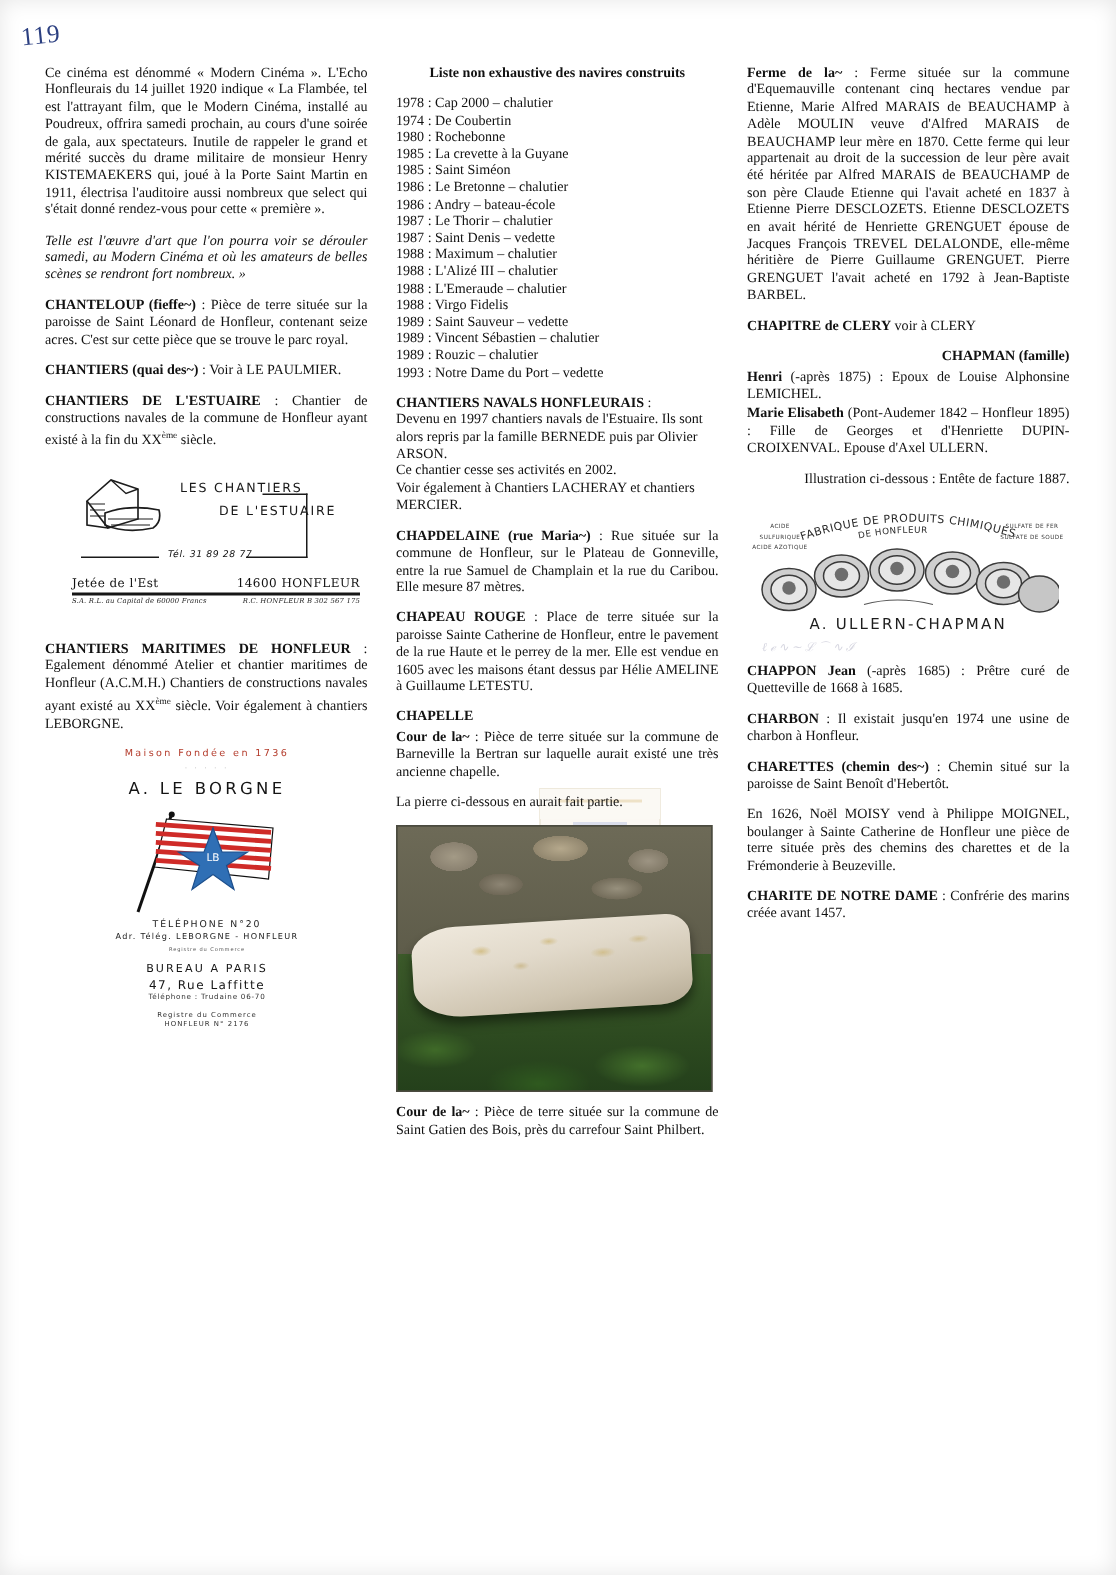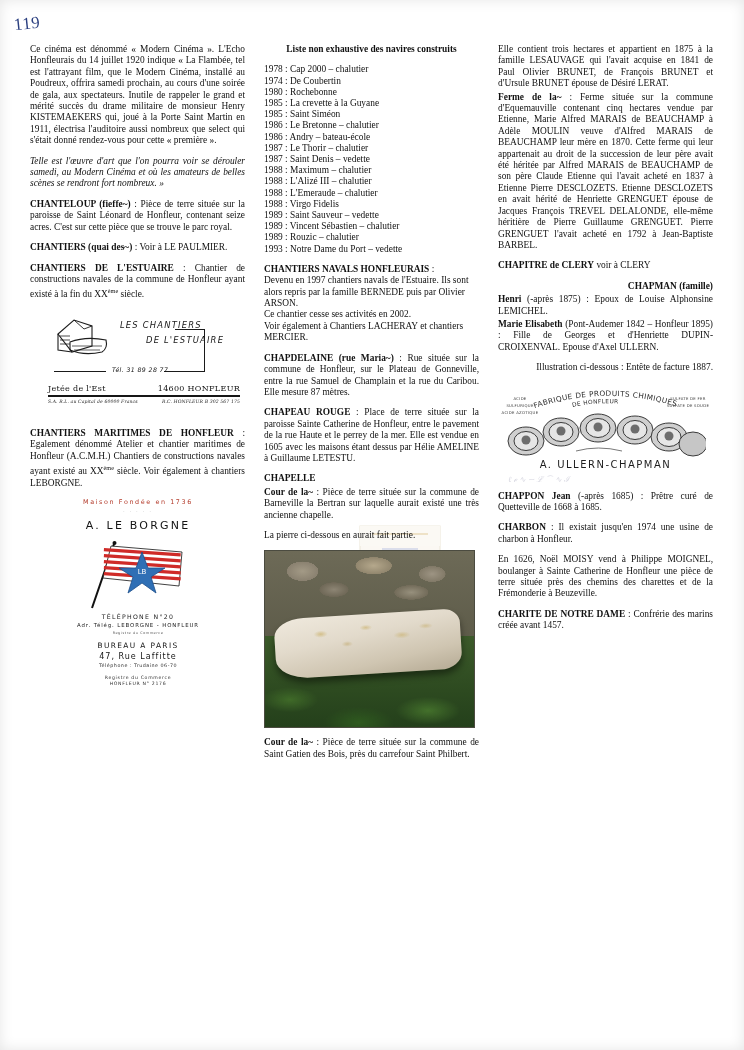--- a/index.html
+++ b/index.html
@@ -91,21 +91,20 @@
   }
   .lh1 .sketch {
     position: absolute;
     left: 12px; top: 6px;
     width: 64px; height: 44px;
   }
   .lh1 .script {
     position: absolute;
     font-family: "DejaVu Sans", sans-serif;
     font-size: 8.4px;
-    font-style: italic;
     letter-spacing: 1.2px;
     color: #181818;
     white-space: nowrap;
   }
   .lh1 .s1 { left: 80px; top: 10px; }
   .lh1 .s2 { left: 106px; top: 25px; }
   .lh1 .tel {
     position: absolute;
     left: 72px; top: 56px;
     font-size: 6.2px;
@@ -398,21 +397,20 @@
         <div class="ground"></div>
         <div class="stone"></div>
       </div>
 
       <p><span class="b">Cour de la~</span><span> : Pièce de terre située sur la commune de Saint Gatien des Bois, près du carrefour Saint Philbert.</span></p>
 
     </div>
 
     <div class="col">
 
-      <p class="tight">Elle contient trois hectares et appartient en 1875 à la famille LESAUVAGE qui l'avait acquise en 1841 de Paul Olivier BRUNET, de François BRUNET et d'Ursule BRUNET épouse de Désiré LERAT.</p>
 
       <p><span class="b">Ferme de la~</span><span> : Ferme située sur la commune d'Equemauville contenant cinq hectares vendue par Etienne, Marie Alfred MARAIS de BEAUCHAMP à Adèle MOULIN veuve d'Alfred MARAIS de BEAUCHAMP leur mère en 1870. Cette ferme qui leur appartenait au droit de la succession de leur père avait été héritée par Alfred MARAIS de BEAUCHAMP de son père Claude Etienne qui l'avait acheté en 1837 à Etienne Pierre DESCLOZETS. Etienne DESCLOZETS en avait hérité de Henriette GRENGUET épouse de Jacques François TREVEL DELALONDE, elle-même héritière de Pierre Guillaume GRENGUET. Pierre GRENGUET l'avait acheté en 1792 à Jean-Baptiste BARBEL.</span></p>
 
       <p><span class="b">CHAPITRE de CLERY</span><span> voir à CLERY</span></p>
 
       <p class="b tight" style="text-align:right;">CHAPMAN (famille)</p>
 
       <p class="tight"><span class="b">Henri</span><span> (-après 1875) : Epoux de Louise Alphonsine LEMICHEL.</span></p>
 
       <p><span class="b">Marie Elisabeth</span><span> (Pont-Audemer 1842 – Honfleur 1895) : Fille de Georges et d'Henriette DUPIN-CROIXENVAL. Epouse d'Axel ULLERN.</span></p>
@@ -460,20 +458,21 @@
           <path d="M70 40 q22 -6 46 0" stroke="#555" stroke-width="0.8" fill="none"></path>
         </svg>
         <div class="brand">A. ULLERN-CHAPMAN</div>
         <div class="scribble">ℓ  ℯ  ∿  ∼  ℒ  ⌒  ∿  ℐ</div>
       </div>
 
       <p><span class="b">CHAPPON Jean</span><span> (-après 1685) : Prêtre curé de Quetteville de 1668 à 1685.</span></p>
 
       <p><span class="b">CHARBON</span><span> : Il existait jusqu'en 1974 une usine de charbon à Honfleur.</span></p>
 
+      <p><span class="b">CHARETTES (chemin des~)</span><span> : Chemin situé sur la paroisse de Saint Benoît d'Hebertôt.</span></p>
 
       <p>En 1626, Noël MOISY vend à Philippe MOIGNEL, boulanger à Sainte Catherine de Honfleur une pièce de terre située près des chemins des charettes et de la Frémonderie à Beuzeville.</p>
 
       <p><span class="b">CHARITE DE NOTRE DAME</span><span> : Confrérie des marins créée avant 1457.</span></p>
 
     </div>
 
   </div>
 </div>
 

